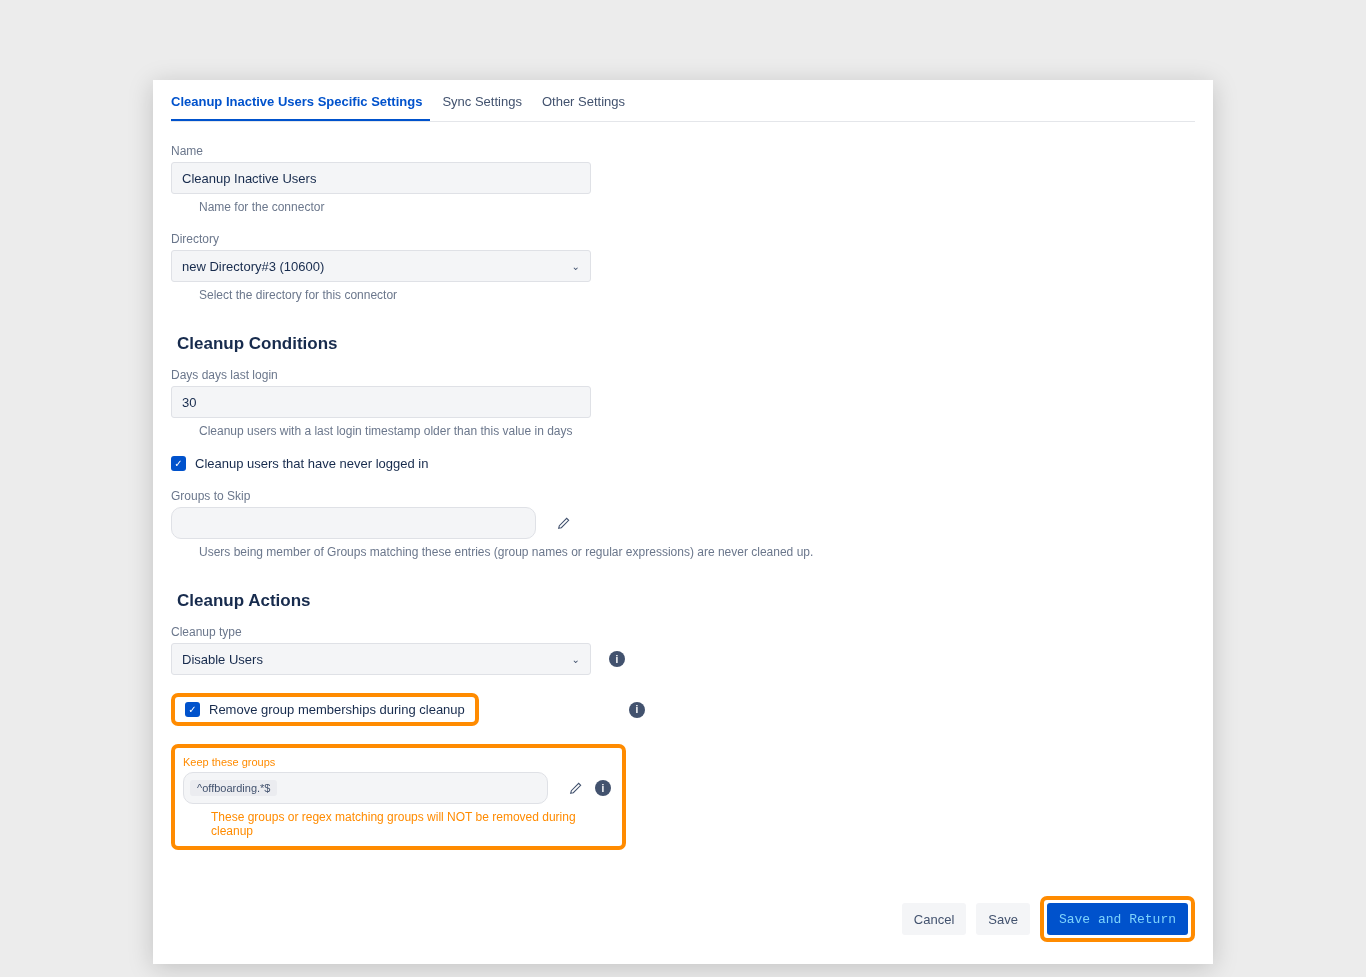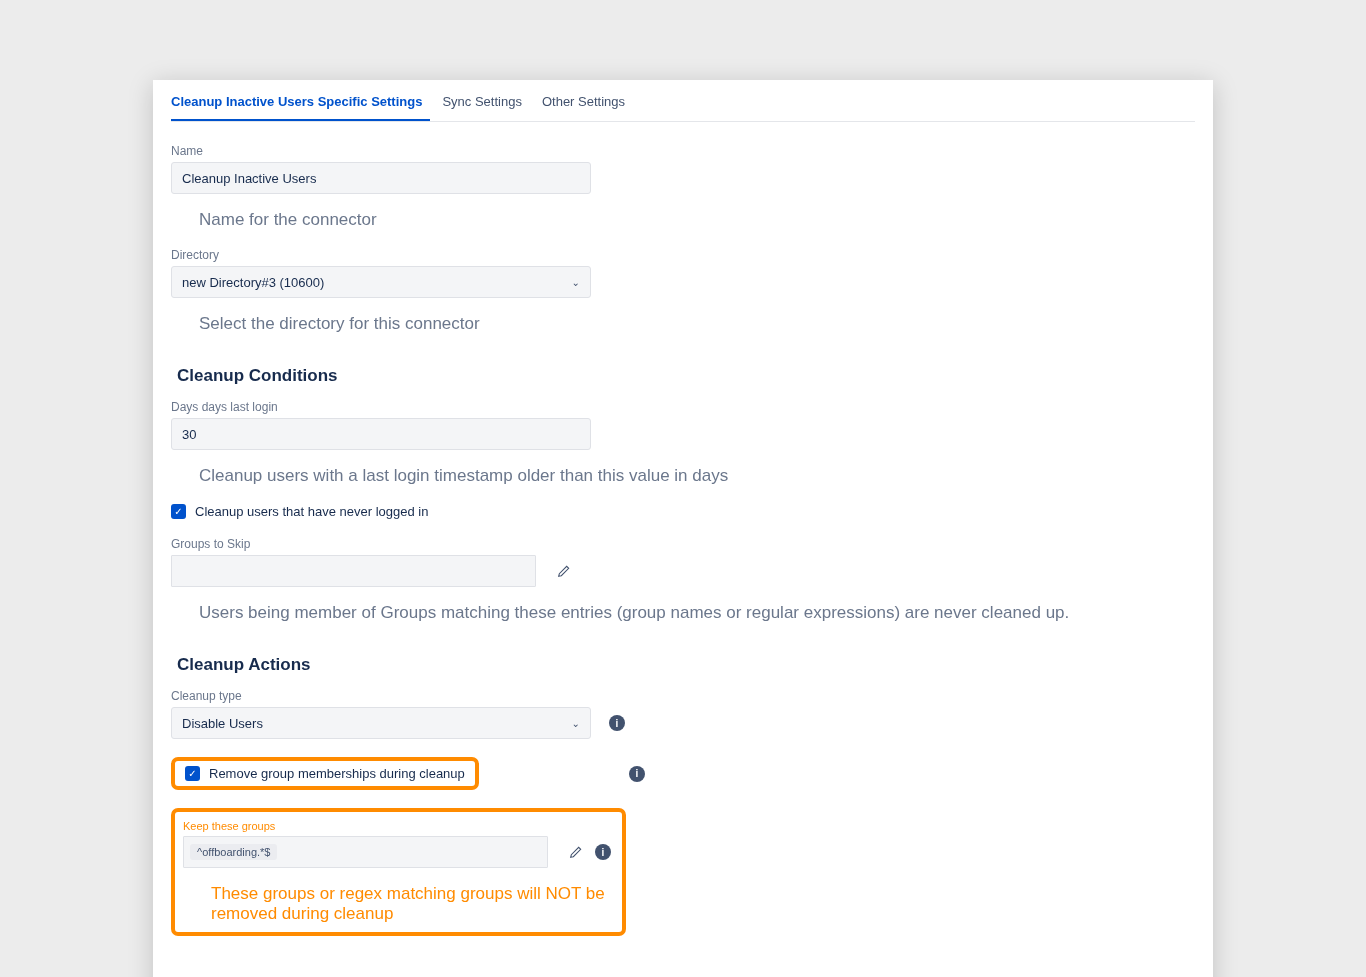--- a/index.html
+++ b/index.html
@@ -49,23 +49,23 @@
     margin: 32px 0 14px 6px;
   }
   .field { margin-bottom: 18px; }
   .label {
     font-size: 12px;
     color: #6b778c;
     margin-bottom: 4px;
     display: block;
   }
   .helper {
-    font-size: 17px;
+    font-size: 12px;
     color: #6b778c;
-    margin-top: 16px;
+    margin-top: 6px;
     padding-left: 28px;
   }
   .input-text, .select {
     width: 420px;
     height: 32px;
     background: #f4f5f7;
     border: 1px solid #dfe1e6;
     border-radius: 3px;
     font-size: 13px;
     padding: 0 10px;
@@ -165,21 +165,21 @@
     padding: 2px 7px;
     font-size: 11px;
     color: #42526e;
     display: inline-block;
   }
   .chip-input {
     width: 365px;
     min-height: 32px;
     background: #f4f5f7;
     border: 1px solid #dfe1e6;
-    border-radius: 1px;
+    border-radius: 10px;
     padding: 4px 6px;
     display: flex;
     align-items: center;
     gap: 4px;
   }
   svg.pencil { width: 16px; height: 16px; stroke: #42526e; fill: none; stroke-width: 1.6; }
 </style>
 </head>
 <body>
 

